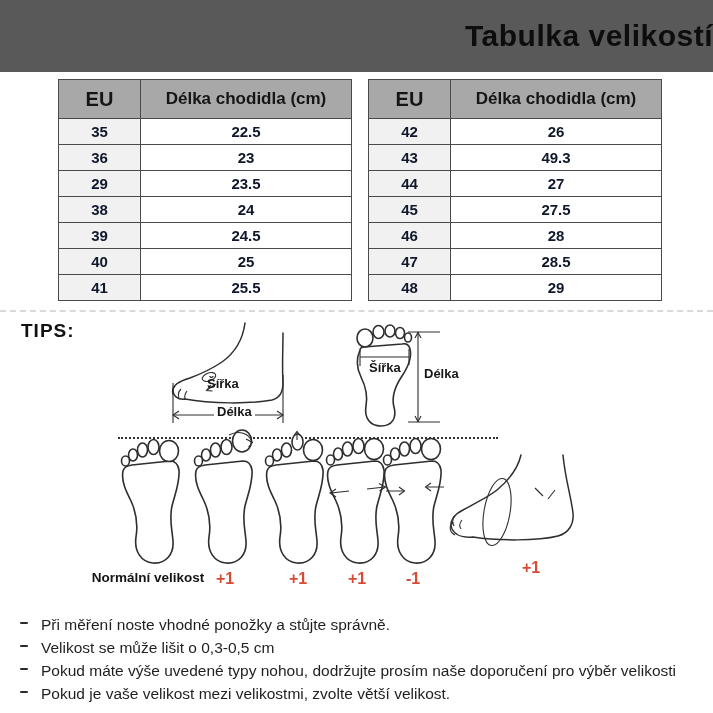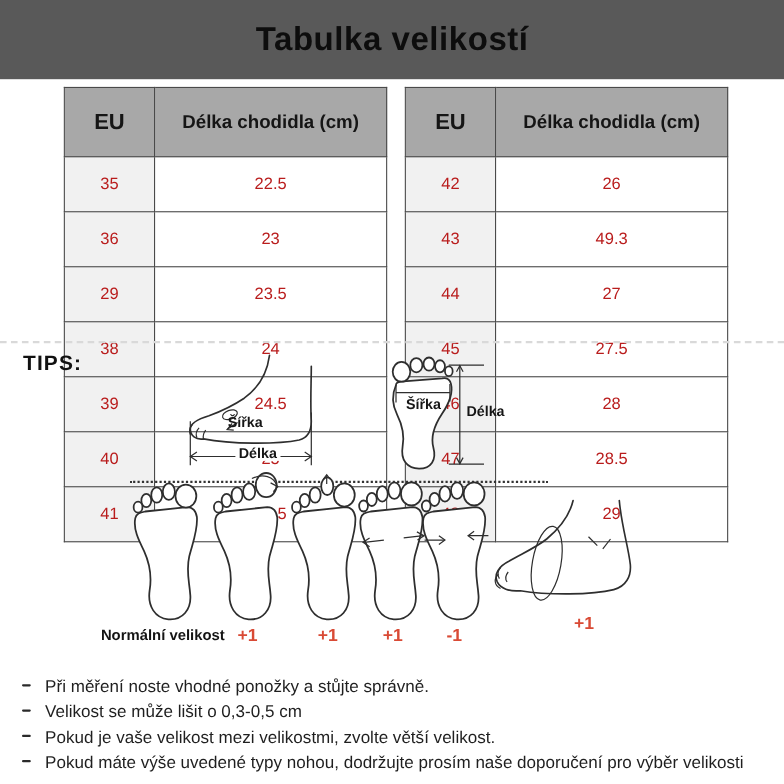--- a/index.html
+++ b/index.html
@@ -4,46 +4,46 @@
 <style>
   html,body{margin:0;padding:0;background:#fff;}
   .screen{
     position:relative;width:713px;height:713px;background:#ffffff;
     font-family:"Liberation Sans",sans-serif;overflow:hidden;
   }
   
   .banner{
     position:absolute;left:0;top:0;width:713px;height:72px;
     background:var(--banner-bg,#595959);
-    display:flex;align-items:center;justify-content:center;
+    display:flex;align-items:center;justify-content:flex-end;
   }
   .banner h1{
     margin:0;font-size:30px;font-weight:800;letter-spacing:.5px;
     color:var(--banner-text,#0d0d0d);
   }
   
   .table-wrap{position:absolute;top:79px;}
   .table-wrap.left{left:58px;}
   .table-wrap.right{left:368px;}
   table.size{
     border-collapse:collapse;width:294px;table-layout:fixed;
     font-family:"Liberation Sans",sans-serif;
   }
   table.size th,table.size td{
     border:1px solid var(--border,#4a4a4a);
-    text-align:center;vertical-align:middle;padding:12px;
+    text-align:center;vertical-align:middle;padding:0;
   }
   table.size col.c-eu{width:82px;}
   table.size th{
     height:38px;background:var(--table-header-bg,#a8a8a8);
     font-size:17px;font-weight:700;color:#151515;
   }
   table.size th.eu{font-size:20px;}
   table.size td{
-    height:25px;font-size:15px;font-weight:400;color:#b91c1c;background:#fff;
+    height:25px;font-size:15px;font-weight:700;color:#0f172a;background:#fff;
   }
   table.size td.eu{background:var(--row-alt-bg,#f1f1f1);}
   
   .sep-dashed{
     position:absolute;left:0;top:310px;width:713px;height:0;
     border-top:2px dashed var(--separator,#d9d9d9);
   }
   .dotted-line{
     position:absolute;left:118px;top:437px;width:380px;height:0;
     border-top:2px dotted var(--line-dark,#333333);
@@ -290,21 +290,21 @@
     <li>
         <span class="dash"></span>
         <span class="txt">Při měření noste vhodné ponožky a stůjte správně.</span>
       </li>
     <li>
         <span class="dash"></span>
         <span class="txt">Velikost se může lišit o 0,3-0,5 cm</span>
       </li>
     <li>
         <span class="dash"></span>
-        <span class="txt">Pokud je vaše velikost mezi velikostmi, zvolte větší velikost.</span>
+        <span class="txt">Pokud máte výše uvedené typy nohou, dodržujte prosím naše doporučení pro výběr velikosti</span>
       </li>
     <li>
         <span class="dash"></span>
-        <span class="txt">Pokud máte výše uvedené typy nohou, dodržujte prosím naše doporučení pro výběr velikosti</span>
+        <span class="txt">Pokud je vaše velikost mezi velikostmi, zvolte větší velikost.</span>
       </li>
   </ul>
 
 </div>
 
 </body></html>

